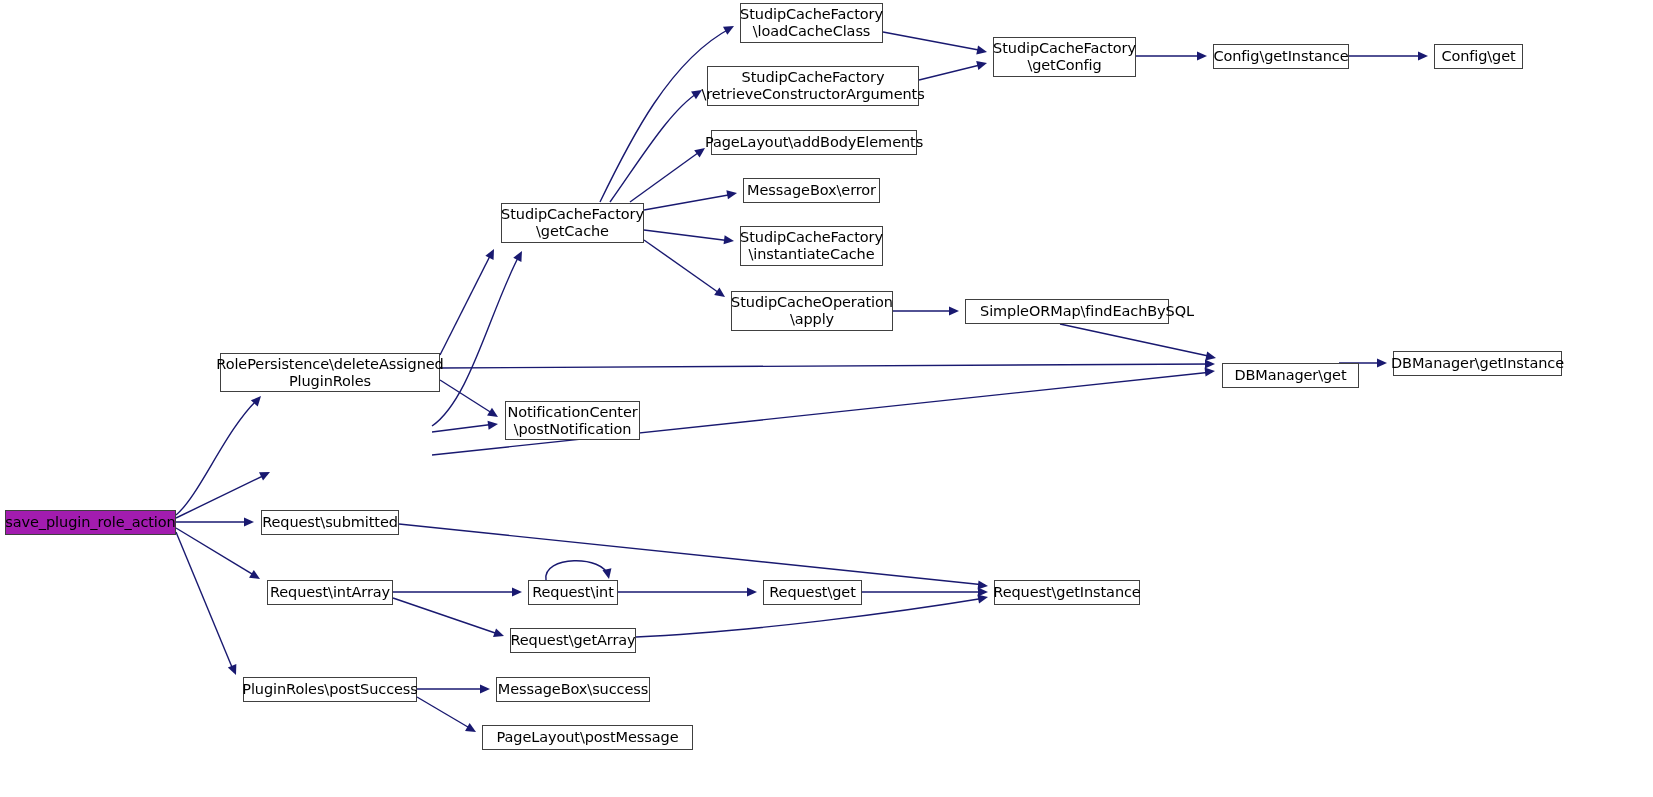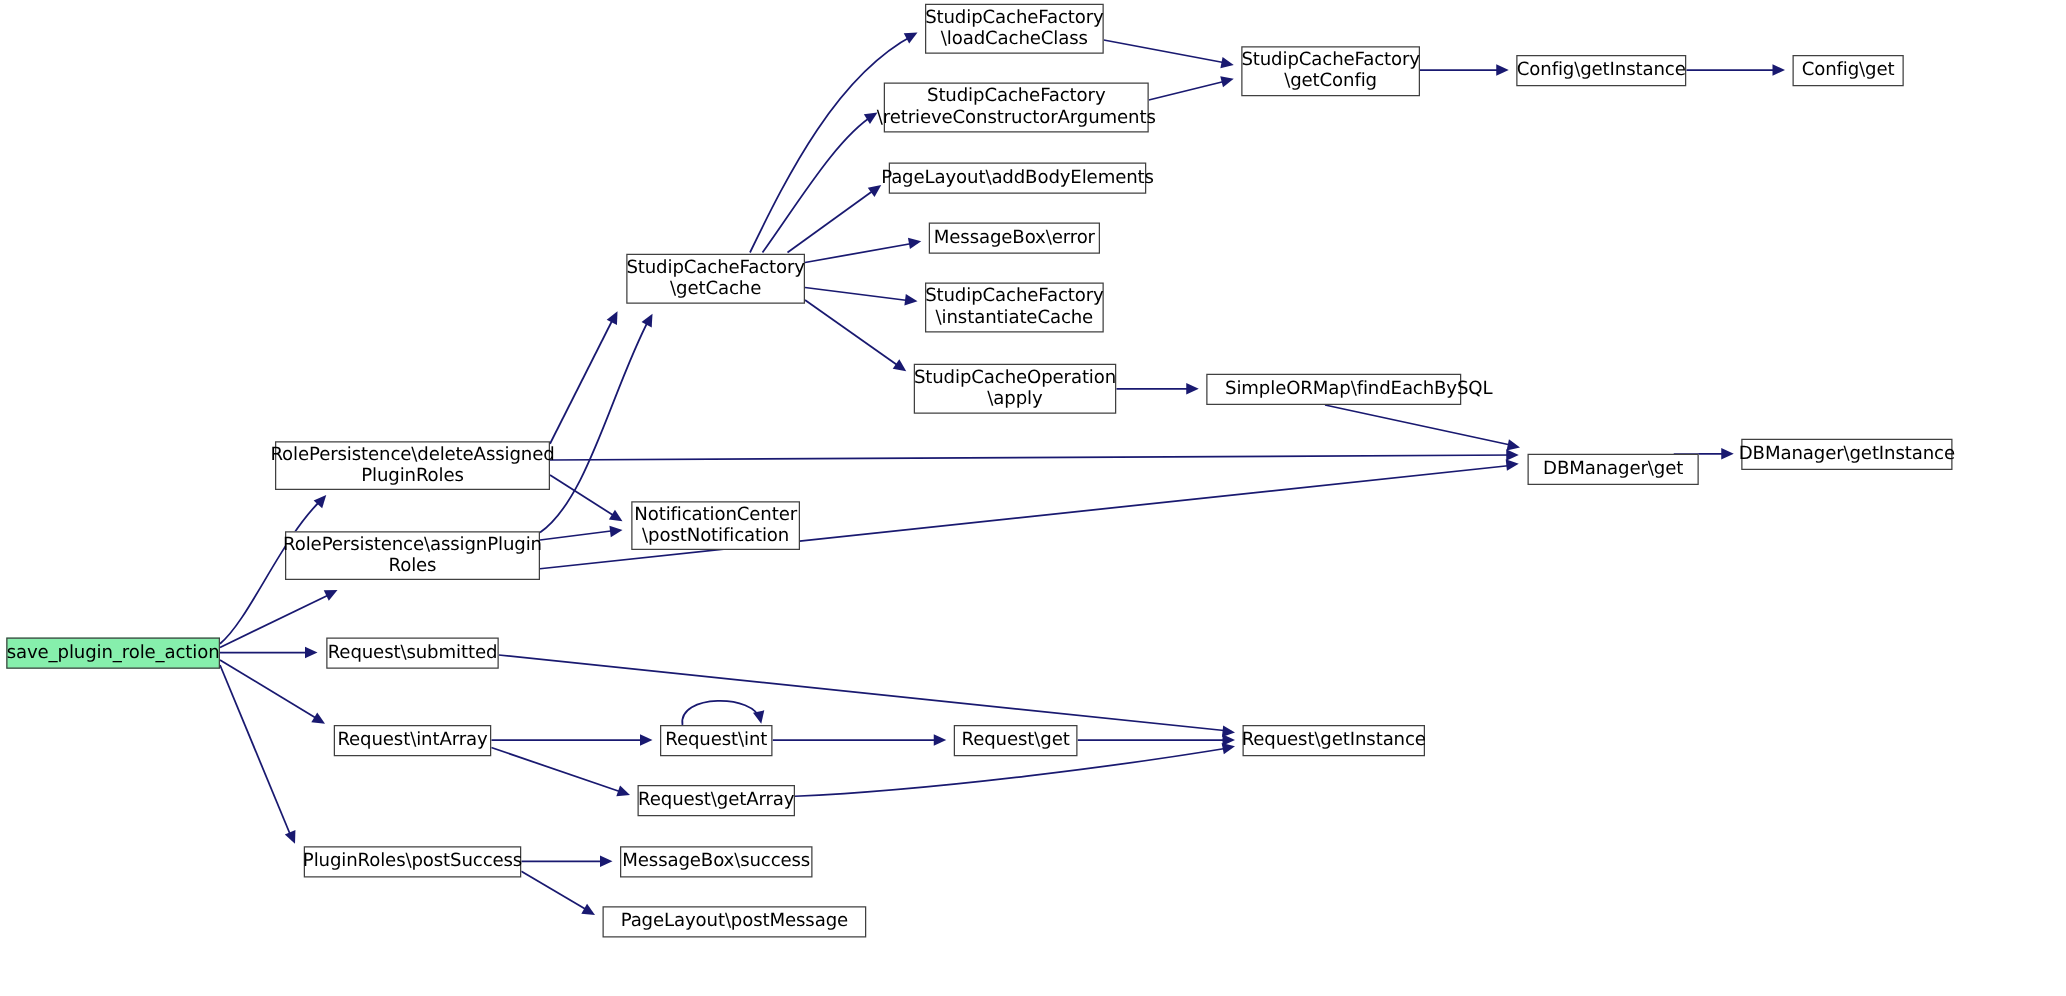--- a/index.html
+++ b/index.html
@@ -36,21 +36,21 @@
     align-items: center;
     justify-content: center;
     text-align: center;
     font-size: 14.5px;
     line-height: 17px;
     letter-spacing: -0.1px;
     white-space: pre;
     z-index: 2;
   }
   .node.highlight {
-    background: #86efac;
+    background: #a21caf;
     border-color: #404040;
   }
   .node-label {
     display: block;
     white-space: pre-line;
     padding: 0 5px;
   }
 </style>
 </head>
 <body>
@@ -186,22 +186,20 @@
         <polygon points="0,0 -10,-4.6 -10,4.6" fill="#191970" transform="translate(490,689) rotate(0)"></polygon>
       </g>
       <g>
         <path d="M417,697 L473,730" fill="none" stroke="#191970" stroke-width="1.4"></path>
         <polygon points="0,0 -10,-4.6 -10,4.6" fill="#191970" transform="translate(476,732) rotate(30)"></polygon>
       </g>
     </svg>
 <div class="node highlight" style="left: 5px; top: 510px; width: 171px; height: 25px;"><span class="node-label">save_plugin_role_action</span></div>
     <div class="node" style="left: 220px; top: 353px; width: 220px; height: 39px;"><span class="node-label">RolePersistence\deleteAssigned
 PluginRoles</span></div>
-    <div class="node" style="left: 228px; top: 425px; width: 204px; height: 39px;"><span class="node-label">RolePersistence\assignPlugin
-Roles</span></div>
     <div class="node" style="left: 261px; top: 510px; width: 138px; height: 25px;"><span class="node-label">Request\submitted</span></div>
     <div class="node" style="left: 267px; top: 580px; width: 126px; height: 25px;"><span class="node-label">Request\intArray</span></div>
     <div class="node" style="left: 243px; top: 677px; width: 174px; height: 25px;"><span class="node-label">PluginRoles\postSuccess</span></div>
     <div class="node" style="left: 501px; top: 203px; width: 143px; height: 40px;"><span class="node-label">StudipCacheFactory
 \getCache</span></div>
     <div class="node" style="left: 505px; top: 401px; width: 135px; height: 39px;"><span class="node-label">NotificationCenter
 \postNotification</span></div>
     <div class="node" style="left: 528px; top: 580px; width: 90px; height: 25px;"><span class="node-label">Request\int</span></div>
     <div class="node" style="left: 510px; top: 628px; width: 126px; height: 25px;"><span class="node-label">Request\getArray</span></div>
     <div class="node" style="left: 496px; top: 677px; width: 154px; height: 25px;"><span class="node-label">MessageBox\success</span></div>

